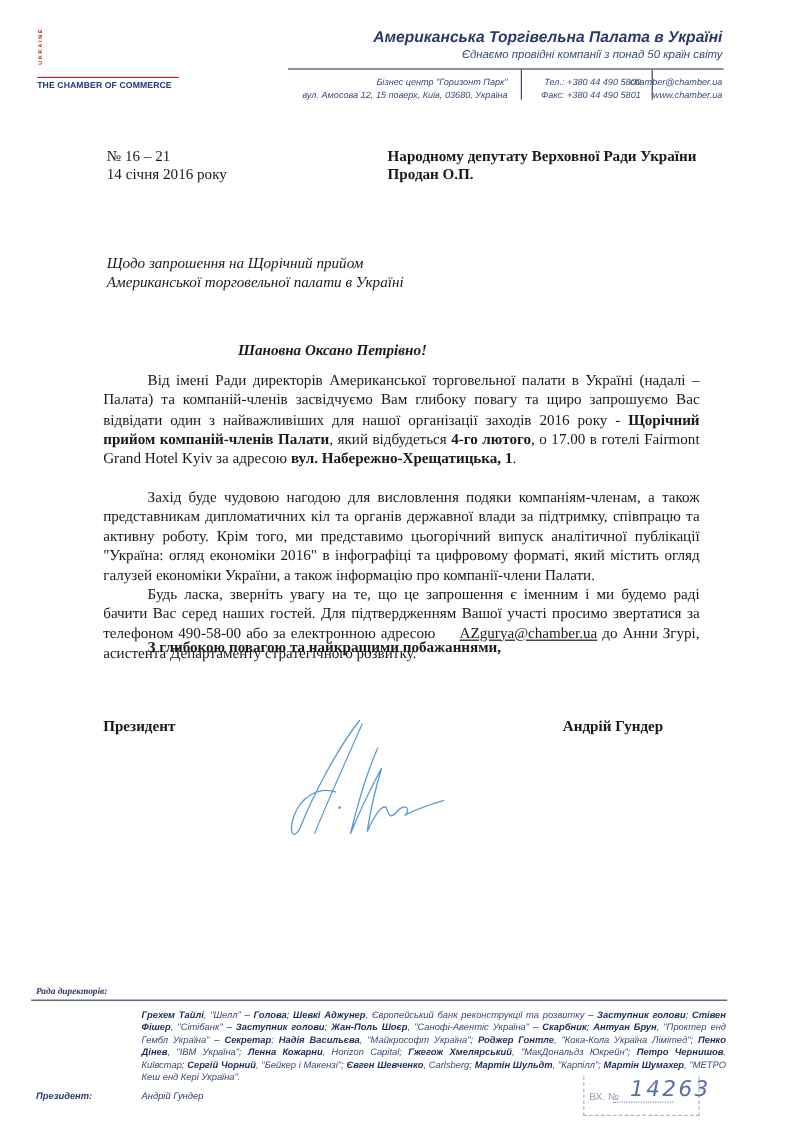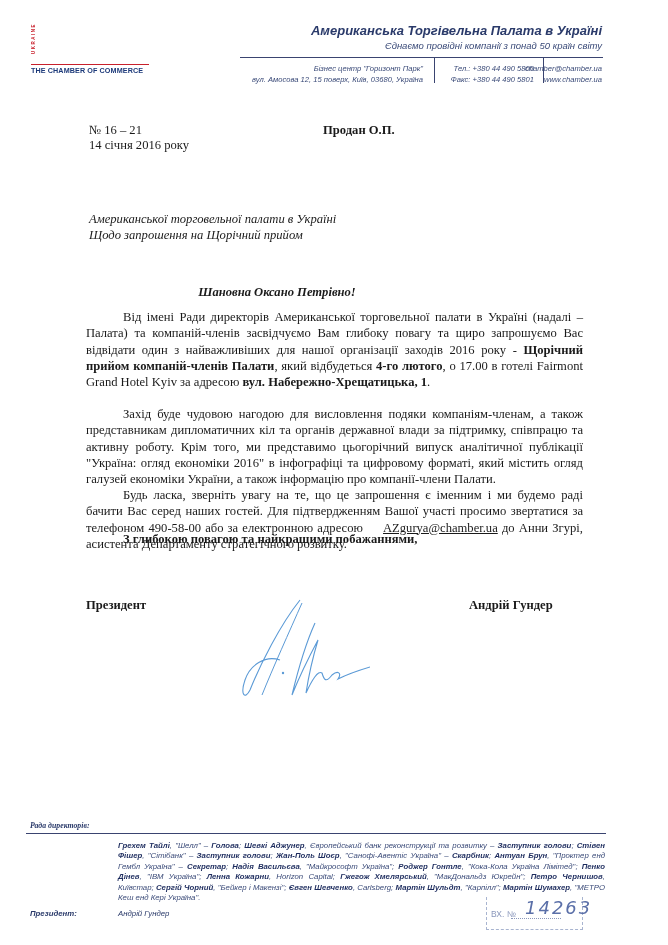--- a/index.html
+++ b/index.html
@@ -71,26 +71,27 @@
   <div>chamber@chamber.ua</div>
   <div>www.chamber.ua</div>
 </div>
 
 <div class="abs ref">
   <div>№ 16 – 21</div>
   <div>14 січня 2016 року</div>
 </div>
 
 <div class="abs addressee">
+  <div>Народному депутату Верховної Ради України</div>
   <div>Продан О.П.</div>
 </div>
 
 <div class="abs subject">
+  <div>Щодо запрошення на Щорічний прийом</div>
   <div>Американської торговельної палати в Україні</div>
-  <div>Щодо запрошення на Щорічний прийом</div>
 </div>
 
 <div class="abs greeting">Шановна Оксано Петрівно!</div>
 
 <div class="abs para" style="top:309px;"><span>Від імені Ради директорів Американської торговельної палати в Україні (надалі – Палата) та компаній-членів засвідчуємо Вам глибоку повагу та щиро запрошуємо Вас відвідати один з найважливіших для нашої організації заходів 2016 року - </span><b>Щорічний прийом компаній-членів Палати</b><span>, який відбудеться </span><b>4-го лютого</b><span>, о 17.00 в готелі Fairmont Grand Hotel Kyiv  за адресою </span><b>вул. Набережно-Хрещатицька, 1</b><span>.</span></div>
 
 <div class="abs para" style="top:406px;">Захід буде чудовою нагодою для висловлення подяки компаніям-членам, а також представникам дипломатичних кіл та органів державної влади  за підтримку, співпрацю та активну роботу. Крім того, ми представимо цьогорічний випуск аналітичної публікації "Україна: огляд економіки 2016" в інфографіці та цифровому форматі, який містить огляд галузей економіки України, а також інформацію про компанії-члени Палати.</div>
 
 <div class="abs para" style="top:487px;"><span>Будь ласка, зверніть увагу на те, що це запрошення є іменним і ми будемо раді бачити Вас серед наших гостей. Для підтвердженням Вашої участі просимо звертатися за телефоном 490-58-00 або за електронною адресою </span><a>AZgurya@chamber.ua</a><span>  до Анни Згурі, асистента Департаменту стратегічного розвитку.</span></div>
 

